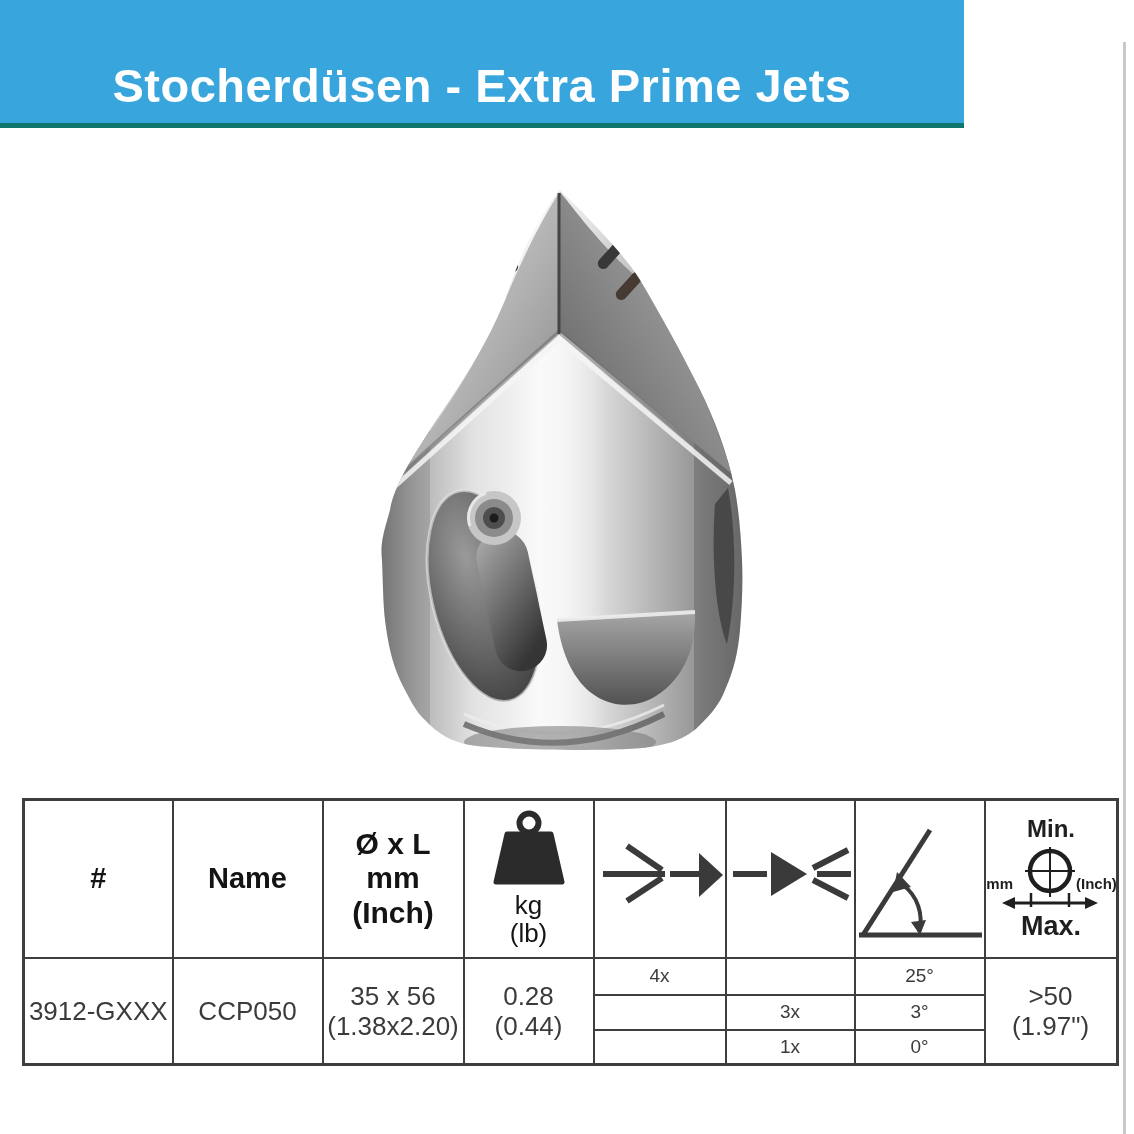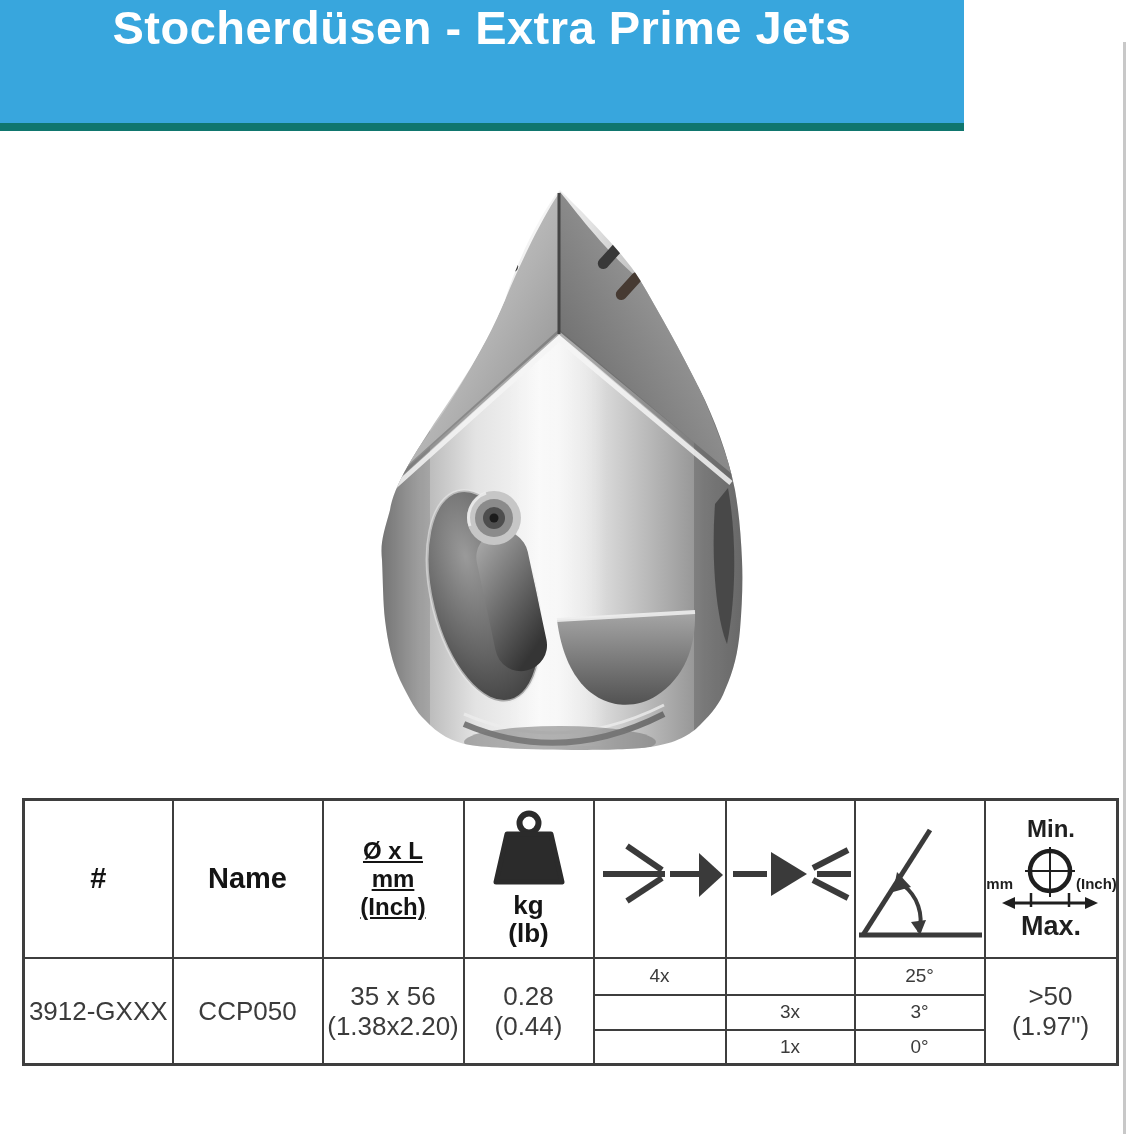--- a/index.html
+++ b/index.html
@@ -1,40 +1,40 @@
 <!DOCTYPE html>
 <html><head>
 <meta charset="utf-8">
 <style>
   html,body{margin:0;padding:0;background:#ffffff;}
   .page{position:relative;width:1134px;height:1134px;background:#ffffff;overflow:hidden;
         font-family:"Liberation Sans",sans-serif;}
 
   
   .banner{position:absolute;left:0;top:0;width:964px;height:123px;background:#38a6dd;
-          border-bottom:8px solid #0f766e;display:flex;align-items:flex-start;justify-content:center;}
+          border-bottom:5px solid #0f766e;display:flex;align-items:flex-end;justify-content:center;}
   .banner-title{margin:0;color:#ffffff;font-size:47px;font-weight:700;letter-spacing:.5px;
                 padding-bottom:10px;}
 
   
   .page-edge{position:absolute;top:42px;right:0;bottom:0;width:8px;background:#ffffff;
              border-left:3px solid #c8c8c8;z-index:6;}
 
   
   .product{position:absolute;left:372px;top:186px;}
 
   
   .spec{position:absolute;left:22px;top:798px;border-collapse:collapse;table-layout:fixed;
         border:3px solid #3e3e3e;color:#3b3b3b;background:#ffffff;}
   .spec th,.spec td{border:2px solid #3e3e3e;text-align:center;vertical-align:middle;
                     padding:0;overflow:hidden;}
   .spec th{font-weight:700;color:#141414;}
   .hdr-sym{font-size:29px;font-weight:700;}
-  .dim-line{font-size:24px;font-weight:700;line-height:1.16;text-decoration:underline;}
-  .unit-line{font-size:26px;font-weight:700;line-height:1.08;}
+  .dim-line{font-size:30px;font-weight:700;line-height:1.16;}
+  .unit-line{font-size:26px;font-weight:400;line-height:1.08;}
   .weight-cell{display:flex;flex-direction:column;align-items:center;justify-content:center;}
   .weight-cell svg{display:block;margin-bottom:3px;}
   .icon-cell svg{display:block;margin:0 auto;}
   .val{font-size:26px;line-height:1.16;}
   .val-sm{font-size:19px;line-height:1.05;}
   tr.hrow{height:158px;}
   tr.sub1{height:37px;}
   tr.sub2{height:35px;}
   tr.sub3{height:35px;}
 </style>

